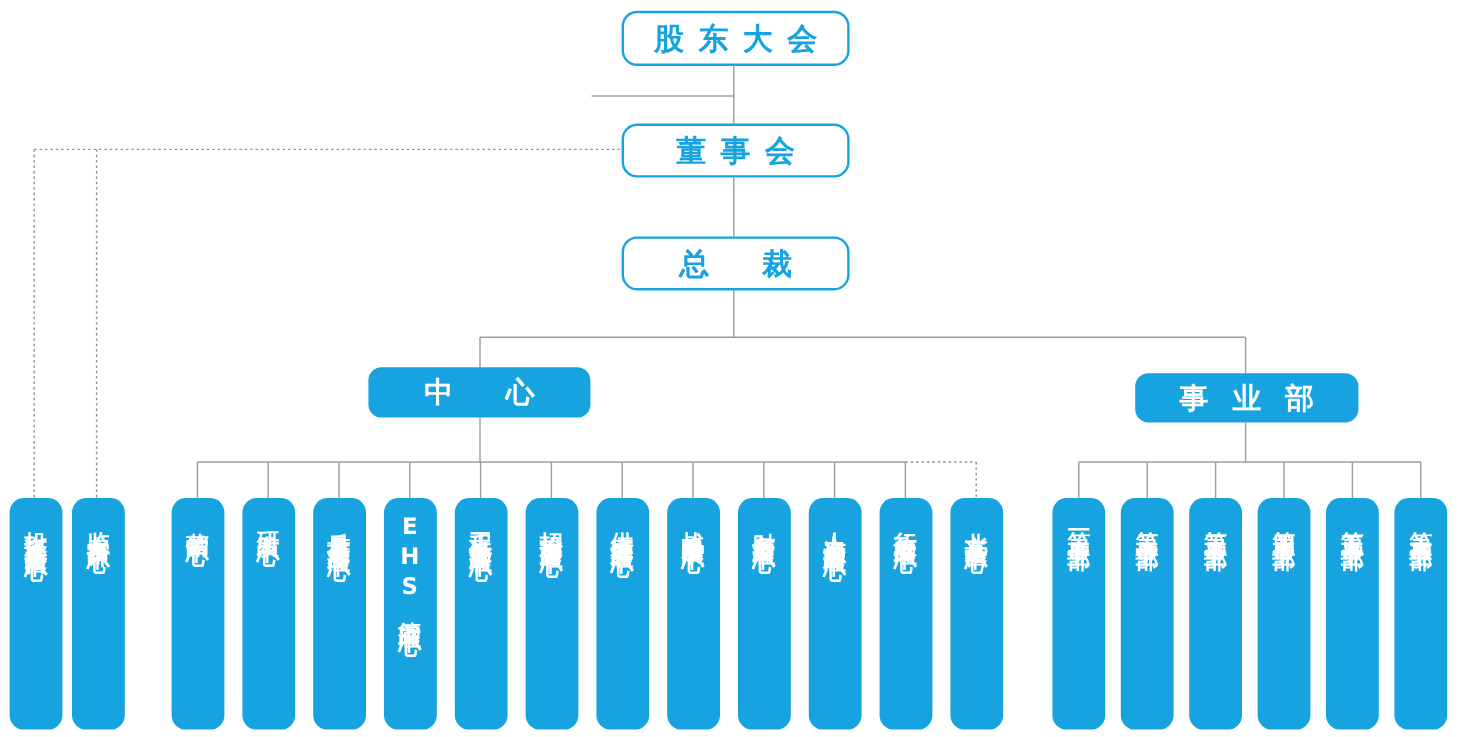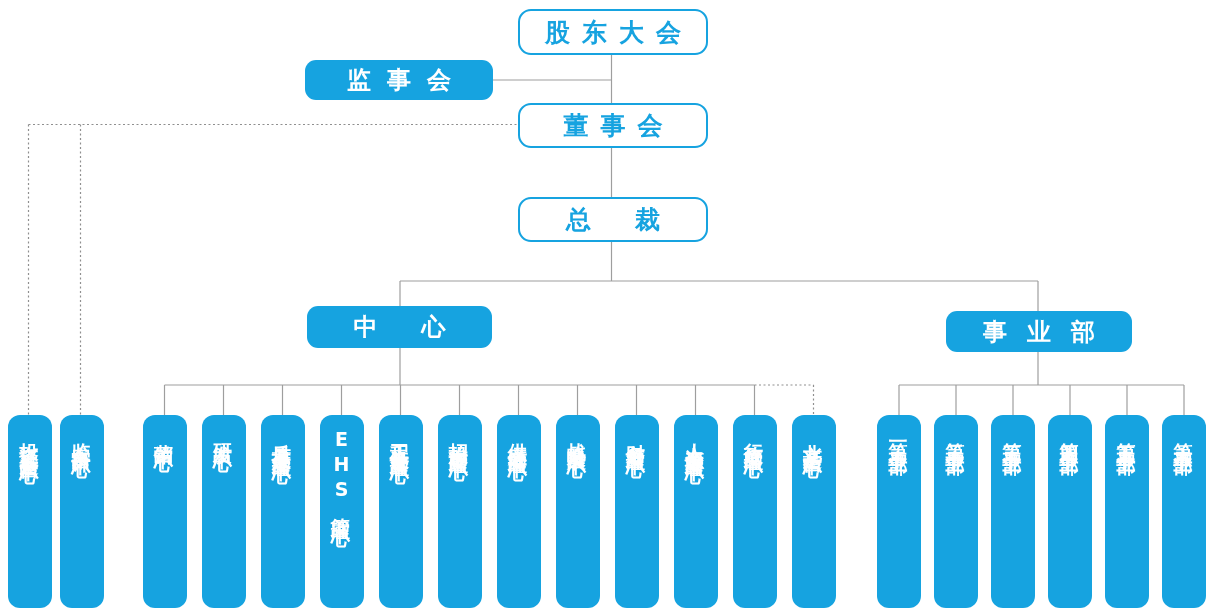--- a/index.html
+++ b/index.html
@@ -127,23 +127,20 @@
     <line class="s" x1="1184" y1="385" x2="1184" y2="415"></line>
 
     <line class="d" x1="28.5" y1="124.5" x2="517" y2="124.5"></line>
     <line class="d" x1="28.5" y1="124.5" x2="28.5" y2="415"></line>
     <line class="d" x1="80.5" y1="124.5" x2="80.5" y2="415"></line>
   </svg>
 
   <div class="hbox white n-share">
     <span class="ls12">股东大会</span>
   </div>
-  <div class="hbox solid n-super">
-    <span class="ls16">监事会</span>
-  </div>
   <div class="hbox white n-pres">
     <span class="ls44">总裁</span>
   </div>
   <div class="hbox white n-board">
     <span class="ls12">董事会</span>
   </div>
   <div class="hbox solid n-div">
     <span class="ls20">事业部</span>
   </div>
   <div class="hbox solid n-center">

